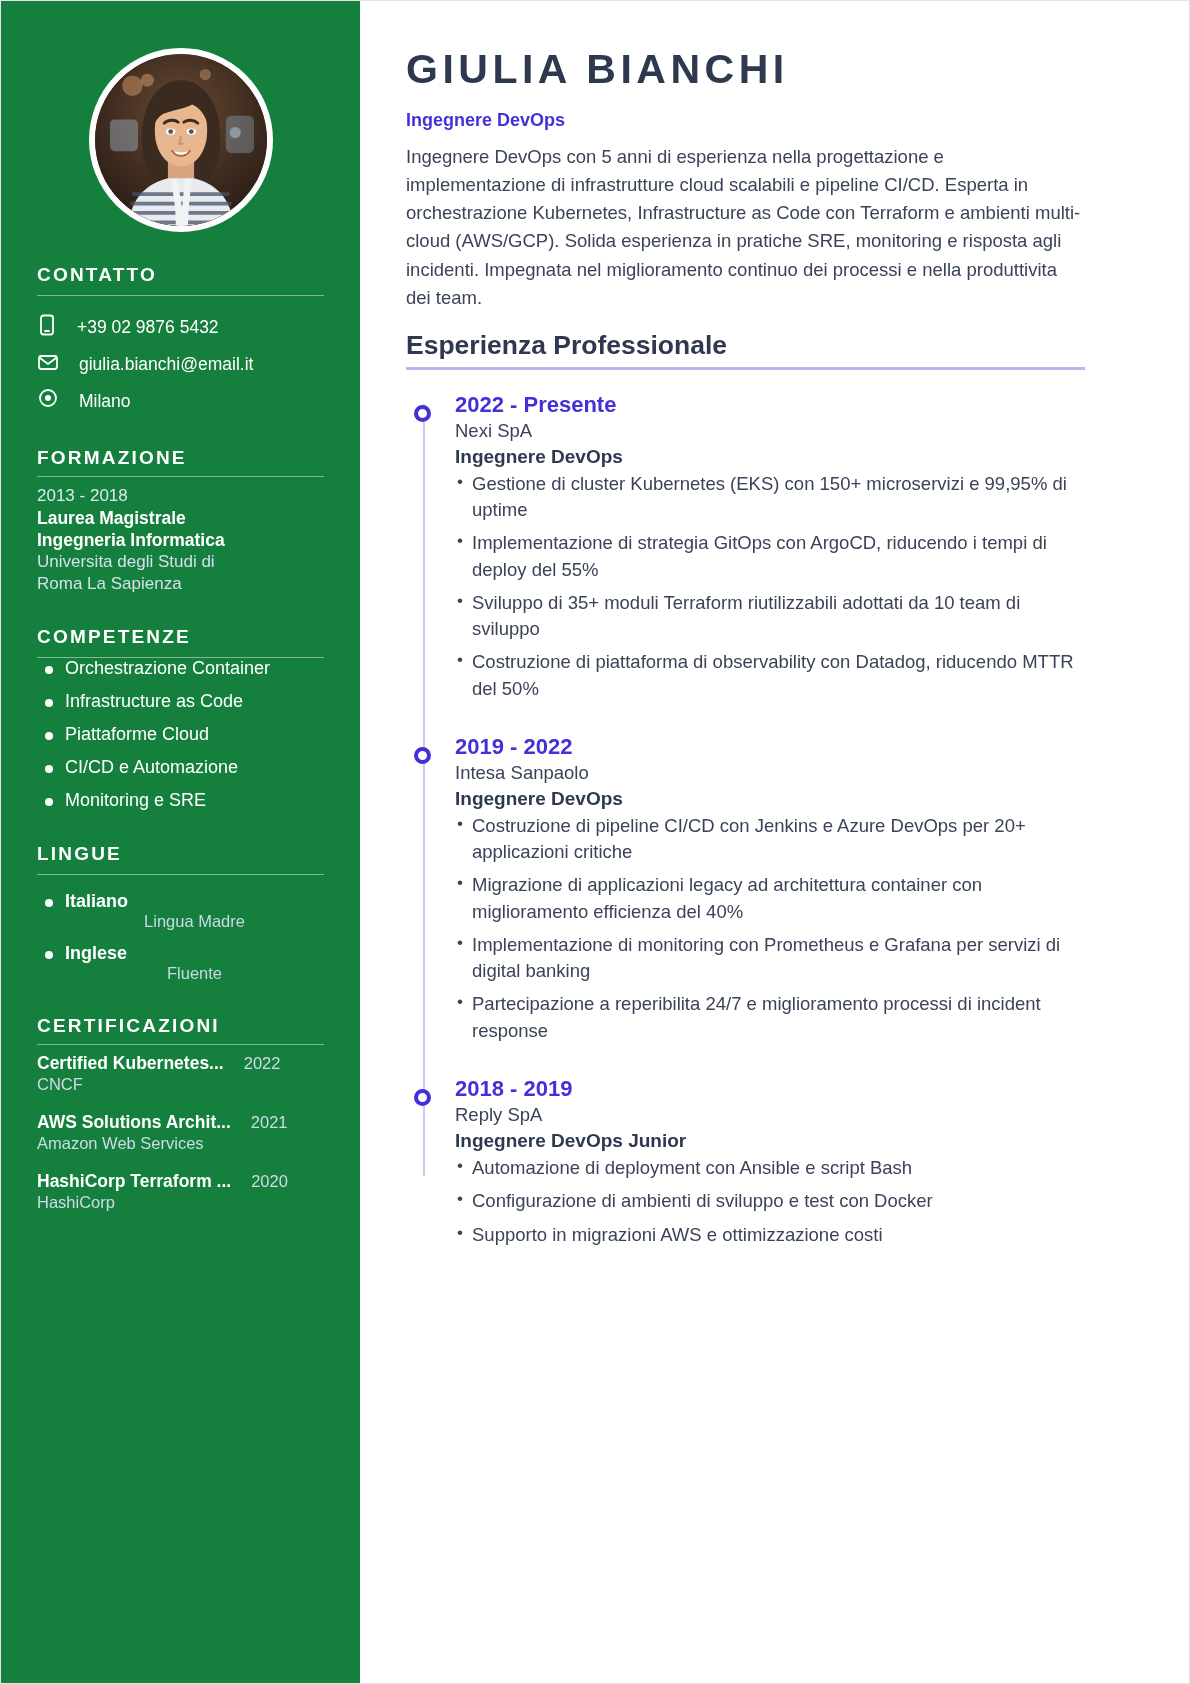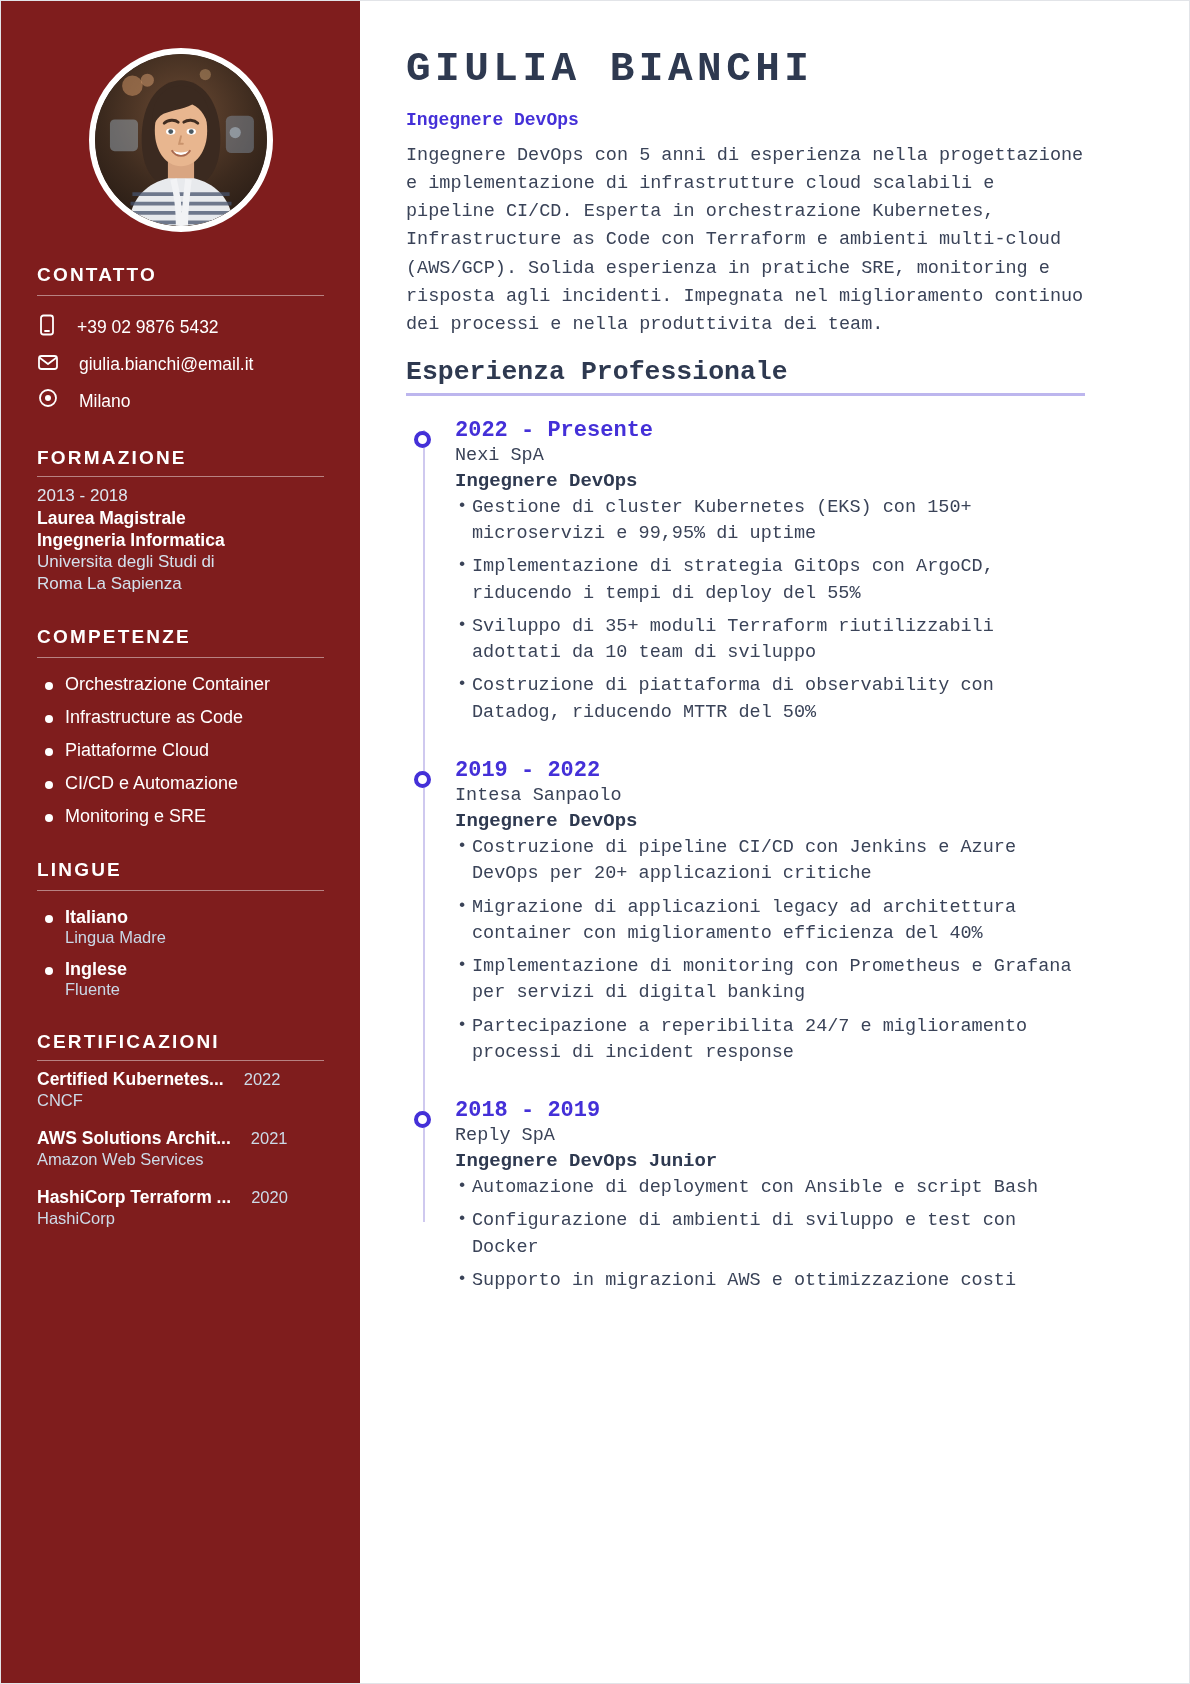--- a/index.html
+++ b/index.html
@@ -14,21 +14,21 @@
     width:1190px; height:1684px;
     display:flex;
     background:#ffffff;
     border:1px solid #e2e4e8;
   }
 
   
   .sidebar {
     width:359px;
     flex:0 0 359px;
-    background:#7f1d1d;
+    background:#15803d;
     color:#ffffff;
     padding:0 0 0 0;
     position:relative;
   }
   .photo-wrap {
     display:flex;
     justify-content:center;
     padding-top:47px;
   }
   .photo {
@@ -66,21 +66,21 @@
     font-size:17.5px;
     color:#ffffff;
   }
   .contact-row svg { flex:0 0 auto; }
 
   .edu { margin-top:8px; line-height:1.27; }
   .edu-date { font-size:17px; color:#dde7f1; }
   .edu-degree { font-size:17.5px; font-weight:bold; color:#ffffff; }
   .edu-school { font-size:17px; color:#d4e0ec; }
 
-  .skill-list { margin-top:16px; list-style:none; }
+  .skill-list { list-style:none; }
   .skill-list li {
     position:relative;
     padding-left:28px;
     font-size:18px;
     color:#ffffff;
     margin-bottom:12px;
   }
   .skill-list li::before {
     content:"";
     position:absolute;
@@ -98,21 +98,21 @@
   }
   .lang-list li::before {
     content:"";
     position:absolute;
     left:8px; top:8px;
     width:8px; height:8px;
     border-radius:50%;
     background:#ffffff;
   }
   .lang-name { font-size:18px; font-weight:bold; color:#ffffff; }
-  .lang-level { font-size:16.5px; color:#c9d8e7; }
+  .lang-level { font-size:16.5px; color:#c9d8e7;text-align:center; }
 
   .cert-list { margin-top:8px; }
   .cert-item { margin-bottom:18px; }
   .cert-top {
     display:flex;
     align-items:center;
     gap:20px;
   }
   .cert-name {
     font-size:17.5px;
@@ -124,21 +124,20 @@
     max-width:215px;
   }
   .cert-year { font-size:16.5px; color:#cddbe8; white-space:nowrap; }
   .cert-issuer { font-size:16.5px; color:#cddbe8; margin-top:1px; }
 
   
   .main {
     flex:1;
     padding:46px 104px 0 46px;
     color:#303a4f;
-    font-family:Liberation Mono, monospace;
   }
   .name {
     font-size:41px;
     font-weight:bold;
     letter-spacing:4.5px;
     color:#2e3murky;
     color:#2e3950;
     line-height:1.1;
   }
   .role {

